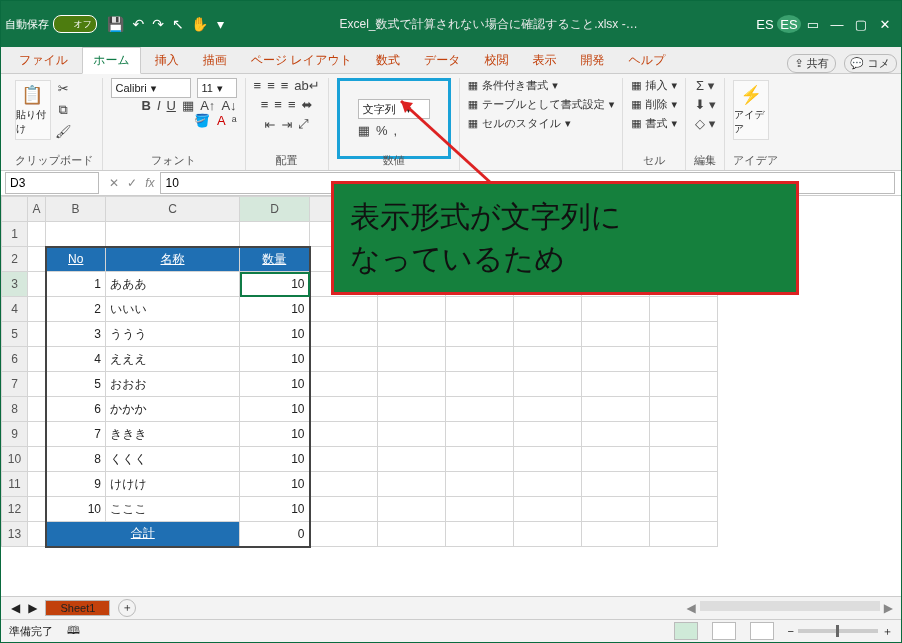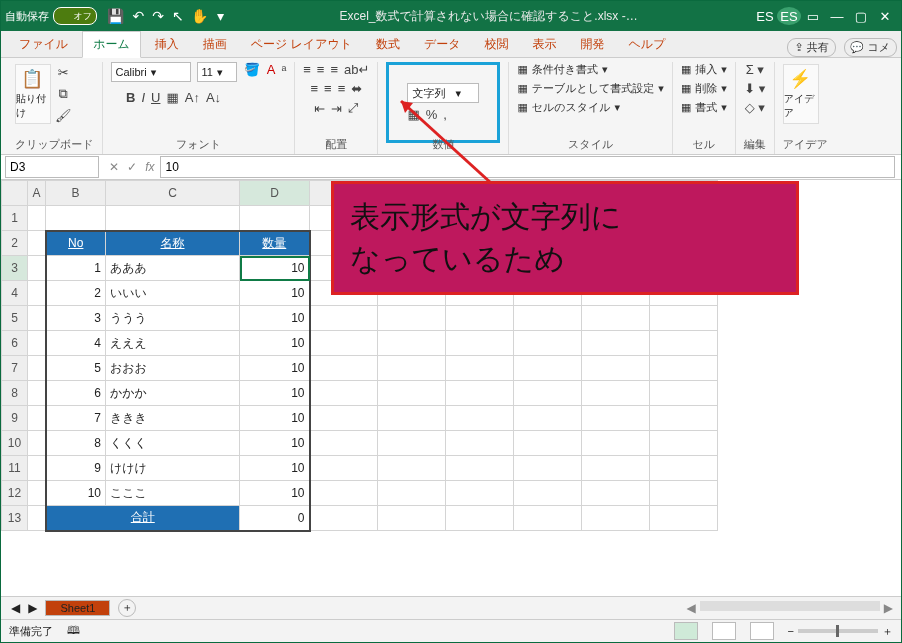--- a/index.html
+++ b/index.html
@@ -1,18 +1,18 @@
 <!DOCTYPE html>
 <html><head>
 <meta charset="utf-8">
 <style>
 html,body{margin:0;padding:0;font-family:"Meiryo UI","Segoe UI",sans-serif;font-size:12px;background:#fff;color:#222;overflow:hidden;}
 .window{width:902px;height:643px;display:flex;flex-direction:column;border:1px solid #0a6a3e;box-sizing:border-box;position:relative;}
 
-.titlebar{height:30px;background:#127245;display:flex;align-items:center;color:#fff;padding:0 4px;gap:6px;}
+.titlebar{height:46px;background:#127245;display:flex;align-items:center;color:#fff;padding:0 4px;gap:6px;}
 .autosave{display:flex;align-items:center;gap:4px;font-size:11px;}
 .autosave .toggle{width:34px;height:16px;border:1px solid #fff;border-radius:8px;display:flex;align-items:center;padding:0 4px;font-size:9px;justify-content:flex-end;background:#4d7c0f;}
 .qat{display:flex;align-items:center;gap:8px;margin-left:4px;}
 .qat span{color:#fff;font-size:14px;}
 .title{flex:1;text-align:center;font-size:12px;color:#eaeaea;overflow:hidden;white-space:nowrap;}
 .win-btns{display:flex;align-items:center;gap:0;}
 .win-btns span{width:24px;text-align:center;font-size:13px;}
 .badge{background:#3aa06e;border-radius:50%;width:18px;height:18px;display:inline-flex;align-items:center;justify-content:center;font-size:10px;}
 
 .tabs{height:26px;background:#eeeeee;border-bottom:1px solid #ccc;display:flex;align-items:flex-end;padding-left:8px;gap:4px;}
@@ -52,21 +52,21 @@
 th.rowhdr{width:26px;background:#eee;text-align:center;font-weight:normal;color:#555;}
 .hdrcell{background:#1f6fb3;color:#fff;text-align:center;font-weight:normal;text-decoration:underline;}
 .thickL{border-left:2px solid #444!important;}
 .thickR{border-right:2px solid #444!important;}
 .thickT{border-top:2px solid #444!important;}
 .thickB{border-bottom:2px solid #444!important;}
 .numcell{text-align:right;}
 .selcell{outline:2px solid #0f7b46;outline-offset:-2px;}
 th.rowhdr.sel,td.colhdr.selh{background:#d6e8dc;}
 
-.callout{position:absolute;left:330px;top:180px;width:430px;border:3px solid #d22;background:#be185d;padding:12px 16px;font-size:30px;color:#111;line-height:1.4;z-index:10;}
+.callout{position:absolute;left:330px;top:180px;width:430px;border:3px solid #d22;background:#15803d;padding:12px 16px;font-size:30px;color:#111;line-height:1.4;z-index:10;}
 
 .arrow-svg{position:absolute;left:390px;top:90px;width:120px;height:100px;z-index:11;pointer-events:none;}
 
 .sheettabs{height:22px;display:flex;align-items:center;border-top:1px solid #ccc;background:#f3f3f3;padding-left:10px;gap:8px;}
 .sheettab{background:#c2410c;border:1px solid #bbb;padding:1px 14px;font-size:11px;}
 .plus{width:16px;height:16px;border:1px solid #bbb;border-radius:50%;text-align:center;line-height:14px;font-size:11px;}
 .sheettabs .scroll{margin-left:auto;margin-right:8px;display:flex;gap:4px;color:#888;}
 
 .status{height:22px;background:#f3f3f3;border-top:1px solid #ccc;display:flex;align-items:center;padding:0 8px;font-size:11px;gap:14px;}
 .status .spacer{flex:1;}
@@ -132,21 +132,21 @@
         <div class="row" style="flex-direction:column;gap:6px;">
           <span class="iconbtn">✂</span>
           <span class="iconbtn">⧉</span>
           <span class="iconbtn">🖌</span>
         </div>
       </div>
       <div class="lbl">クリップボード</div>
     </div>
 
     <div class="group">
-      <div class="ctrl" style="flex-direction:column;align-items:center;gap:8px;">
+      <div class="ctrl" style="flex-direction:column;align-items:flex-end;gap:0;">
         <div class="row">
           <span class="combo" style="width:70px;"><span>Calibri</span> ▾</span>
           <span class="combo" style="width:30px;"><span>11</span> ▾</span>
         </div>
         <div class="row">
           <span class="iconbtn b">B</span>
           <span class="iconbtn i">I</span>
           <span class="iconbtn u">U</span>
           <span class="iconbtn">▦</span>
           <span class="iconbtn">A↑</span>
@@ -197,21 +197,20 @@
       </div>
       <div class="lbl">数値</div>
     </div>
 
     <div class="group">
       <div class="ctrl" style="flex-direction:column;align-items:flex-start;gap:4px;">
         <div class="styleitem"><span>▦</span><span>条件付き書式</span> ▾</div>
         <div class="styleitem"><span>▦</span><span>テーブルとして書式設定</span> ▾</div>
         <div class="styleitem"><span>▦</span><span>セルのスタイル</span> ▾</div>
       </div>
-      <div class="lbl">スタイル</div>
     </div>
 
     <div class="group">
       <div class="ctrl" style="flex-direction:column;align-items:flex-start;gap:4px;">
         <div class="styleitem"><span>▦</span><span>挿入</span> ▾</div>
         <div class="styleitem"><span>▦</span><span>削除</span> ▾</div>
         <div class="styleitem"><span>▦</span><span>書式</span> ▾</div>
       </div>
       <div class="lbl">セル</div>
     </div>

